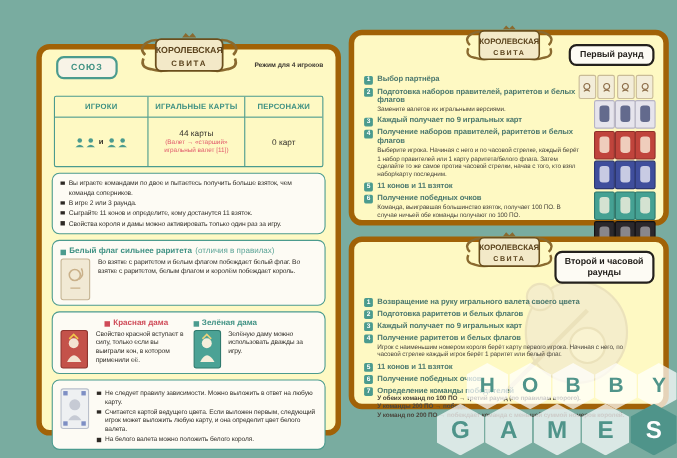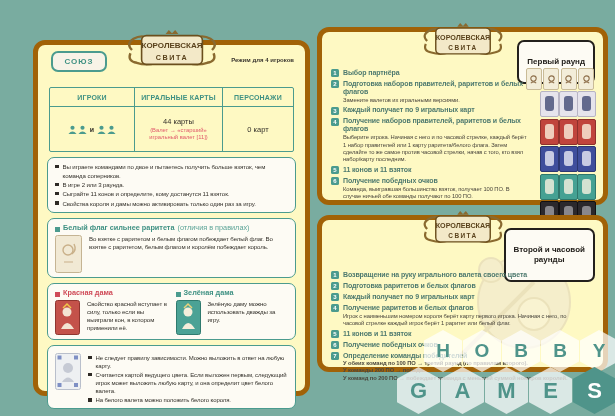--- a/index.html
+++ b/index.html
@@ -44,39 +44,39 @@
   .person{width:9px;height:9px;}
   .box{
     border:1.5px solid #4b9b8e;border-radius:7px;background:#fdfbf4;
     margin:5px 0 0 0;padding:4px 7px;box-sizing:border-box;
   }
   .ibullet{display:flex;gap:4px;font-size:6.1px;line-height:1.5;letter-spacing:-0.1px;}
   .sqb{width:3.5px;height:3.5px;background:#2e2a25;margin-top:2.5px;flex:none;}
   .sec-head{font-size:7.3px;font-weight:bold;color:#3f9183;display:flex;align-items:flex-end;gap:3px;}
   .sec-head .sq{width:5px;height:5px;flex:none;background:#4b9b8e;}
   .sec-head .suffix{font-weight:normal;color:#5aa396;}
-  .sec-head.red{color:#cf4a57;}
+  .sec-head.red{color:#cf4a57;margin-left:40px;}
   .sec-head.red .sq{background:#cf4a57;}
   .sec-body{display:flex;gap:7px;margin-top:3px;align-items:flex-start;}
   .cardthumb{flex:none;border-radius:2.5px;position:relative;overflow:hidden;}
   .ct-flag{width:25px;height:36px;background:#f1e9d4;border:1px solid #c5b493;}
   .ct-red{width:23px;height:33px;background:#c4524a;border:1px solid #8f352f;}
   .ct-green{width:23px;height:33px;background:#4ba295;border:1px solid #2f7a6e;}
   .ct-jack{width:24px;height:35px;background:#eef0f2;border:1px solid #b9bfcb;}
   .sec-text{font-size:6.1px;line-height:1.35;letter-spacing:-0.1px;}
   .two-col{display:flex;gap:8px;}
   .two-col>div{flex:1;}
   .jb{display:flex;gap:4px;font-size:6px;line-height:1.35;margin-top:1px;letter-spacing:-0.1px;}
   .jb .sqb{margin-top:2px;}
   
   #round1-panel{left:317px;top:27px;width:291px;height:178px;padding:4px 8px;}
   #round23-panel{left:317px;top:215px;width:291px;height:157px;padding:4px 8px;}
   .round-badge{
     position:absolute;right:8px;top:8px;border:2px solid #23201c;border-radius:7px;
-    background:#fdfbf4;padding:15px 8px;font-size:8px;font-weight:bold;color:#23201c;
+    background:#fdfbf4;padding:3px 8px;font-size:8px;font-weight:bold;color:#23201c;
     text-align:center;line-height:1.25;
   }
   .steps{position:absolute;left:9px;width:198px;}
   #round1-panel .steps{top:34px;width:196px;}
   #round23-panel .steps{top:48px;width:252px;}
   .step{display:flex;gap:4px;margin-top:2.5px;}
   .step-num{
     flex:none;width:8px;height:8px;background:#4b9b8e;color:#fff;font-size:6px;font-weight:bold;
     display:flex;align-items:center;justify-content:center;border-radius:1.5px;margin-top:0.5px;
   }

